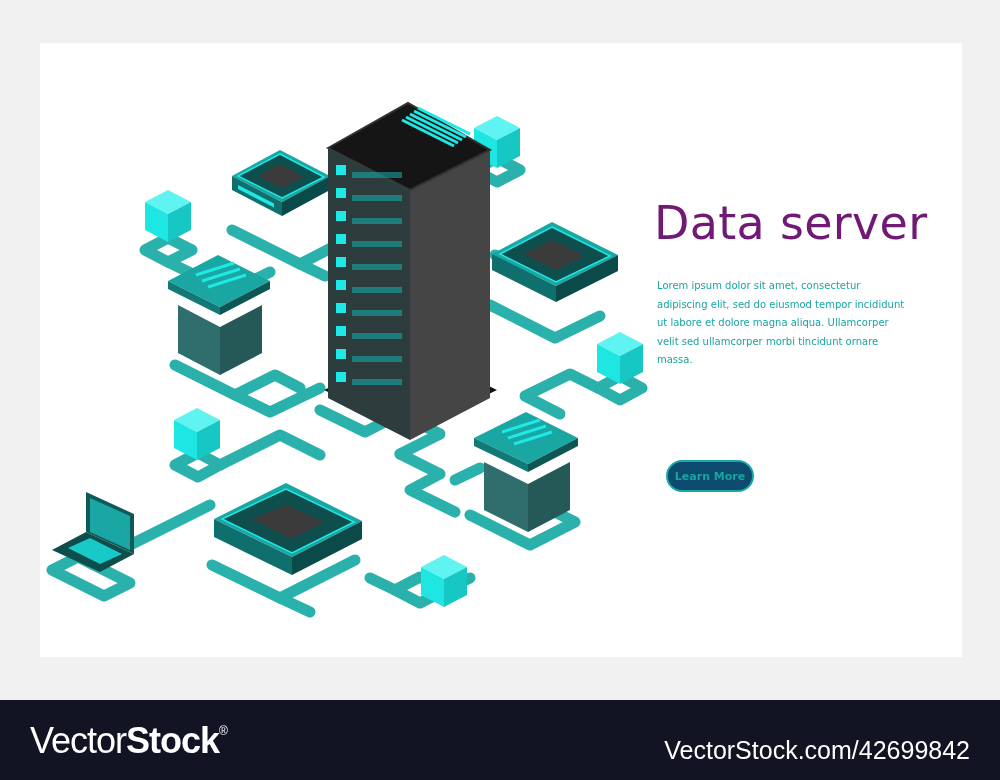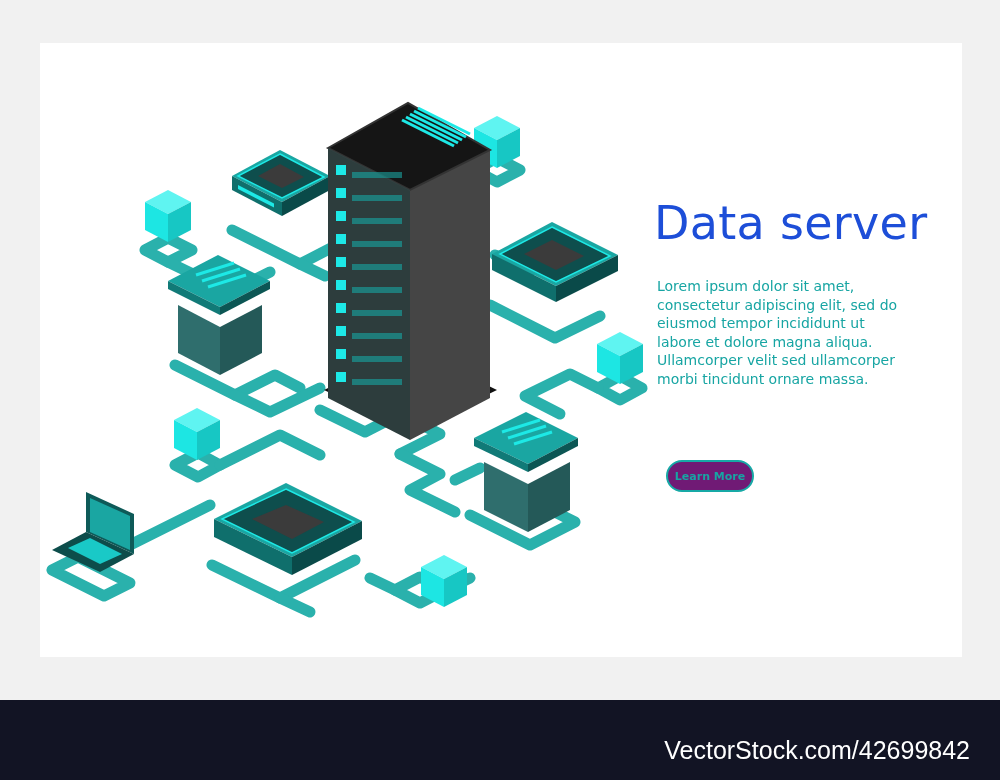--- a/index.html
+++ b/index.html
@@ -1,21 +1,21 @@
 <!DOCTYPE html>
 <html><head>
 <meta charset="utf-8">
 <style>
   html, body { margin:0; padding:0; }
   body { width:1000px; height:780px; background:#f1f1f1; position:relative; overflow:hidden; font-family:"DejaVu Sans", sans-serif; }
   .card { position:absolute; left:40px; top:43px; width:922px; height:614px; background:#ffffff; }
   .illus { position:absolute; left:0; top:0; width:1000px; height:700px; }
-  .title { position:absolute; left:654px; top:196px; font-size:46px; color:#1d4ed8; white-space:nowrap; letter-spacing:0.3px; margin:0; font-weight:normal; }
-  .desc { position:absolute; left:657px; top:277px; width:250px; font-size:14px; line-height:18.5px; color:#17a5a3; margin:0; }
-  .btn { position:absolute; left:666px; top:460px; width:88px; height:32px; border:2px solid #17a9a6; border-radius:17px; background:#701a75; color:#17a5a3; font-size:11px; font-weight:bold; box-sizing:border-box; display:flex; align-items:center; justify-content:center; cursor:pointer; font-family:"DejaVu Sans", sans-serif; padding:0; }
+  .title { position:absolute; left:654px; top:196px; font-size:46px; color:#701a75; white-space:nowrap; letter-spacing:0.3px; margin:0; font-weight:normal; }
+  .desc { position:absolute; left:657px; top:277px; width:250px; font-size:10px; line-height:18.5px; color:#17a5a3; margin:0; }
+  .btn { position:absolute; left:666px; top:460px; width:88px; height:32px; border:2px solid #17a9a6; border-radius:17px; background:#0c4a6e; color:#17a5a3; font-size:11px; font-weight:bold; box-sizing:border-box; display:flex; align-items:center; justify-content:center; cursor:pointer; font-family:"DejaVu Sans", sans-serif; padding:0; }
   .footer { position:absolute; left:0; top:700px; width:1000px; height:80px; background:#121424; }
   .logo { position:absolute; left:30px; top:20px; font-family:"Liberation Sans", sans-serif; font-size:36px; color:#fff; letter-spacing:-1px; }
   .logo .light { font-weight:normal; }
   .logo .bold { font-weight:bold; }
   .logo sup { font-size:12px; vertical-align:top; position:relative; top:4px; font-weight:normal; }
   .url { position:absolute; right:30px; top:36px; font-family:"Liberation Sans", sans-serif; font-size:25px; color:#fff; }
 </style>
 </head>
 <body>
 
@@ -194,14 +194,17 @@
     </g>
     <polygon points="328,148 410,190 410,440 328,398" fill="#2ee" opacity="0.08"></polygon>
   </g>
 </svg>
 
 <h1 class="title">Data server</h1>
 <p class="desc">Lorem ipsum dolor sit amet, consectetur adipiscing elit, sed do eiusmod tempor incididunt ut labore et dolore magna aliqua. Ullamcorper velit sed ullamcorper morbi tincidunt ornare massa.</p>
 <button class="btn">Learn More</button>
 
 <div class="footer">
+  <div class="logo">
+    <span class="light">Vector</span><span class="bold">Stock</span><sup>®</sup>
+  </div>
   <div class="url">VectorStock.com/42699842</div>
 </div>
 
 </body></html>

